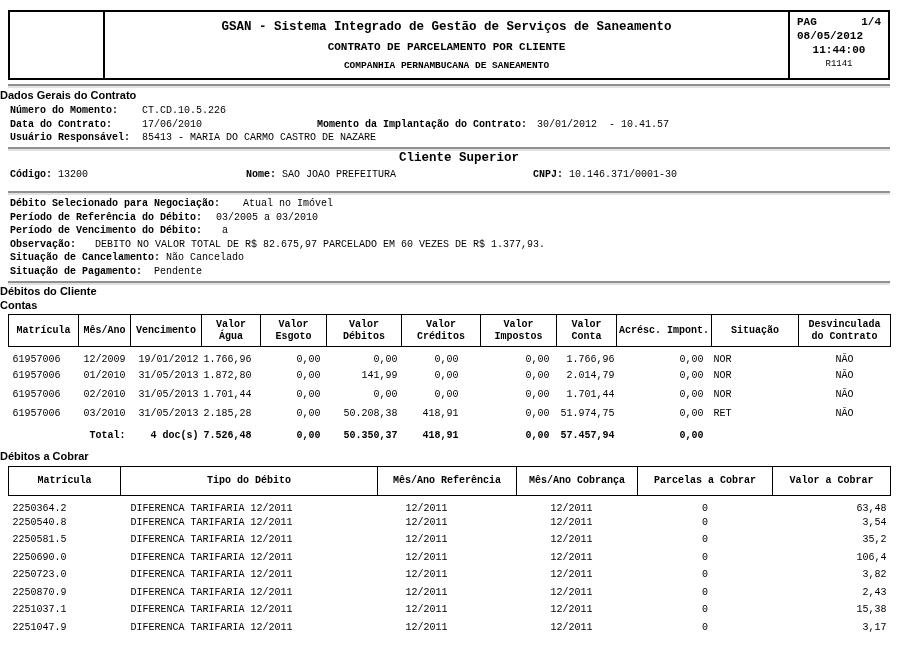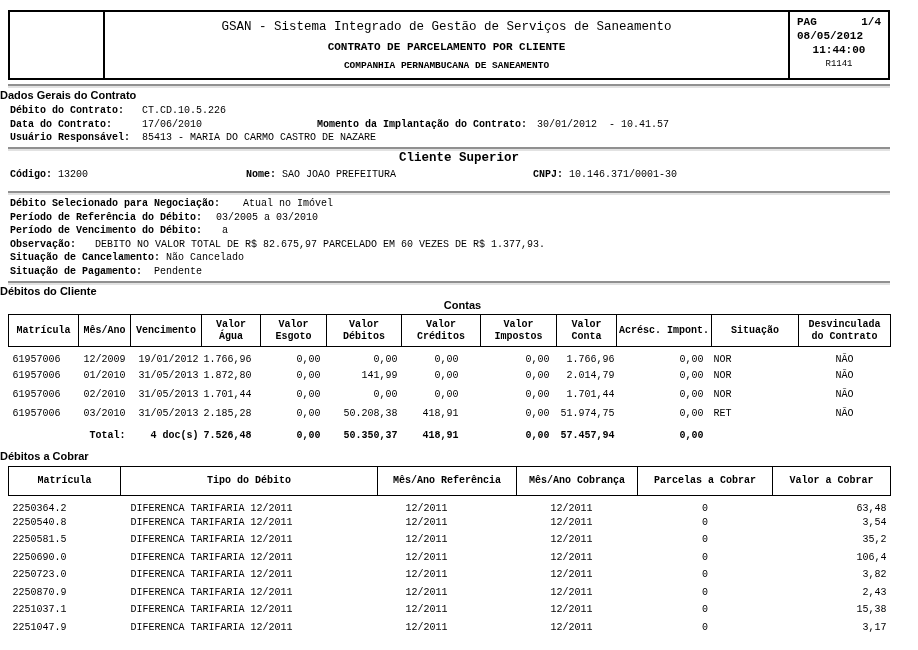--- a/index.html
+++ b/index.html
@@ -11,21 +11,21 @@
   }
   .page { position: relative; width: 918px; height: 650px; background:#fff; }
 
   
   .header-box {
     margin: 10px 28px 0 8px; height: 70px;
     border: 2px solid #000; display: flex; align-items: stretch;
   }
   .logo-cell { width: 95px; border-right: 2px solid #000; }
   .title-cell { flex: 1; text-align: center; padding-top: 8px; }
-  .title-l1 { font-size: 12.5px; font-weight: normal; letter-spacing: 0; }
+  .title-l1 { font-size: 12.5px; font-weight: bold; letter-spacing: 0; }
   .title-l2 { font-size: 11px; font-weight: bold; margin-top: 7px; }
   .title-l3 { font-size: 9.5px; font-weight: bold; margin-top: 7px; }
   .info-cell {
     width: 100px; border-left: 2px solid #000; padding: 4px 7px 0 7px;
     font-size: 11px; font-weight: bold;
   }
   .pag-row { display: flex; justify-content: space-between; align-items: flex-end; }
   .info-date { margin-top: 2px; }
   .info-time { text-align: center; margin-top: 2px; }
   .info-code { text-align: center; margin-top: 3px; font-size: 9px; font-weight: normal; }
@@ -35,21 +35,21 @@
     height: 2px; background: #909090; border: 0;
     margin: 0 28px 0 8px; box-shadow: 0 2px 0 #e2e2e2;
   }
 
   
   .sans-title {
     font-family: Liberation Sans, sans-serif; font-weight: bold;
     text-align: left; font-size: 11px;
   }
   .mono-title { text-align: center; font-weight: bold; font-size: 12.5px; }
-  .sub-title { font-family: "Liberation Sans", sans-serif; font-weight: bold; text-align: center; font-size: 11px; margin-left: 7px; }
+  .sub-title { font-family: "Liberation Sans", sans-serif; font-weight: bold; text-align: left; font-size: 11px; }
 
   
   .fields { padding-left: 10px; padding-right: 28px; font-size: 10px; }
   .frow { display: flex; line-height: 13.5px; white-space: pre; }
   .lbl { font-weight: bold; white-space: pre; }
   .val { white-space: pre; }
   .w122 { width: 122px; }
   .w175 { width: 175px; }
   .gap10 { margin-left: 10px; }
   .g1 { width: 236px; } .g2 { width: 287px; } .g3 { flex: 1; }
@@ -119,21 +119,21 @@
       <div class="info-code">R1141</div>
     </div>
   </div>
 
   <div class="divider mt4"></div>
 
   <div class="sans-title mt3">Dados Gerais do Contrato</div>
 
   <div class="fields mt3">
     <div class="frow">
-      <span class="lbl w122">Débito do Contrato:</span>
+      <span class="lbl w122">Número do Momento:</span>
       <span class="val gap10">CT.CD.10.5.226</span>
     </div>
     <div class="frow">
       <span class="lbl w122">Data do Contrato:</span>
       <span class="val w175 gap10">17/06/2010</span>
       <span class="lbl">Momento da Implantação do Contrato:</span>
       <span class="val gap10">30/01/2012  - 10.41.57</span>
     </div>
     <div class="frow">
       <span class="lbl w122">Usuário Responsável:</span>

